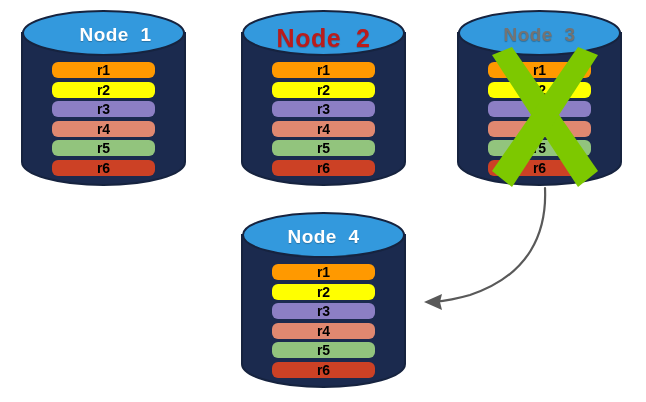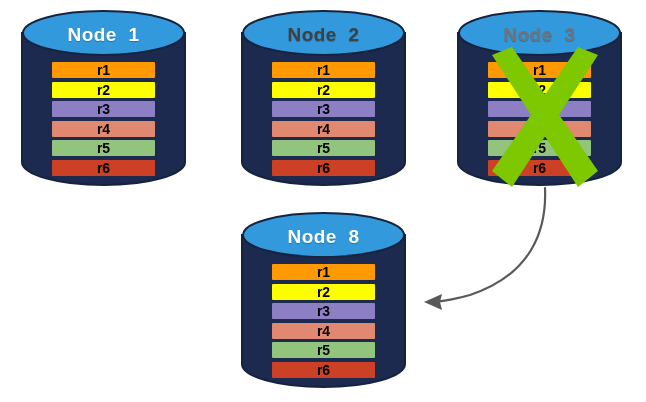--- a/index.html
+++ b/index.html
@@ -47,21 +47,21 @@
     pointer-events: none;
   }
   .rows {
     position: absolute;
     left: 0;
     top: 0;
     width: 100%;
   }
   .row-bar {
     position: absolute;
-    border-radius: 1px;
+    border-radius: 6px;
     box-sizing: border-box;
     color: #000000;
     font-weight: bold;
     font-family: "Liberation Sans", sans-serif;
     line-height: 1;
     display: flex;
     align-items: center;
     justify-content: center;
   }
 
@@ -79,41 +79,41 @@
     overflow: visible;
     pointer-events: none;
   }
 </style>
 </head>
 <body style="background: rgb(255, 255, 255);">
 
 <div id="canvas">
 
   <div id="nodes-layer">
-      <div class="node" style="left: 22px; top: 10px; width: 163px; height: 175px;">
+      <div class="node" style="left: 22px; top: 10px; width: 163px; height: 175px; padding-left: 24px;">
         <svg class="cyl-svg" width="163" height="175" viewBox="0 0 163 175">
           <path d="M 0 23 L 0 152 A 81.5 23 0 0 0 163 152 L 163 23 Z" fill="#1b2a4e" stroke="#16233f" stroke-width="2"></path>
           <ellipse cx="81.5" cy="23" rx="80.5" ry="22" fill="#3399dd" stroke="#16233f" stroke-width="2"></ellipse>
         </svg>
         <div class="node-title" style="top: 14px; font-size: 19px; color: rgb(255, 255, 255);">Node  1</div>
         <div class="rows">
           <div class="row-bar" style="left: 30px; width: 103px; top: 52px; height: 16px; background: rgb(255, 153, 0); color: rgb(0, 0, 0); font-size: 14px;">r1</div>
           <div class="row-bar" style="left: 30px; width: 103px; top: 71.5px; height: 16px; background: rgb(255, 255, 0); color: rgb(0, 0, 0); font-size: 14px;">r2</div>
           <div class="row-bar" style="left: 30px; width: 103px; top: 91px; height: 16px; background: rgb(140, 127, 196); color: rgb(0, 0, 0); font-size: 14px;">r3</div>
           <div class="row-bar" style="left: 30px; width: 103px; top: 110.5px; height: 16px; background: rgb(224, 136, 112); color: rgb(0, 0, 0); font-size: 14px;">r4</div>
           <div class="row-bar" style="left: 30px; width: 103px; top: 130px; height: 16px; background: rgb(146, 196, 125); color: rgb(0, 0, 0); font-size: 14px;">r5</div>
           <div class="row-bar" style="left: 30px; width: 103px; top: 149.5px; height: 16px; background: rgb(204, 65, 37); color: rgb(0, 0, 0); font-size: 14px;">r6</div>
         </div>
       </div>
       <div class="node" style="left: 242px; top: 10px; width: 163px; height: 175px;">
         <svg class="cyl-svg" width="163" height="175" viewBox="0 0 163 175">
           <path d="M 0 23 L 0 152 A 81.5 23 0 0 0 163 152 L 163 23 Z" fill="#1b2a4e" stroke="#16233f" stroke-width="2"></path>
           <ellipse cx="81.5" cy="23" rx="80.5" ry="22" fill="#3399dd" stroke="#16233f" stroke-width="2"></ellipse>
         </svg>
-        <div class="node-title" style="top: 14px; font-size: 19px; color: #404040;">Node  2</div>
+        <div class="node-title" style="top: 14px; font-size: 25px; color: #b91c1c;">Node  2</div>
         <div class="rows">
           <div class="row-bar" style="left: 30px; width: 103px; top: 52px; height: 16px; background: rgb(255, 153, 0); color: rgb(0, 0, 0); font-size: 14px;">r1</div>
           <div class="row-bar" style="left: 30px; width: 103px; top: 71.5px; height: 16px; background: rgb(255, 255, 0); color: rgb(0, 0, 0); font-size: 14px;">r2</div>
           <div class="row-bar" style="left: 30px; width: 103px; top: 91px; height: 16px; background: rgb(140, 127, 196); color: rgb(0, 0, 0); font-size: 14px;">r3</div>
           <div class="row-bar" style="left: 30px; width: 103px; top: 110.5px; height: 16px; background: rgb(224, 136, 112); color: rgb(0, 0, 0); font-size: 14px;">r4</div>
           <div class="row-bar" style="left: 30px; width: 103px; top: 130px; height: 16px; background: rgb(146, 196, 125); color: rgb(0, 0, 0); font-size: 14px;">r5</div>
           <div class="row-bar" style="left: 30px; width: 103px; top: 149.5px; height: 16px; background: rgb(204, 65, 37); color: rgb(0, 0, 0); font-size: 14px;">r6</div>
         </div>
       </div>
       <div class="node" style="left: 458px; top: 10px; width: 163px; height: 175px;">
@@ -129,21 +129,21 @@
           <div class="row-bar" style="left: 30px; width: 103px; top: 110.5px; height: 16px; background: rgb(224, 136, 112); color: rgb(0, 0, 0); font-size: 14px;">r4</div>
           <div class="row-bar" style="left: 30px; width: 103px; top: 130px; height: 16px; background: rgb(146, 196, 125); color: rgb(0, 0, 0); font-size: 14px;">r5</div>
           <div class="row-bar" style="left: 30px; width: 103px; top: 149.5px; height: 16px; background: rgb(204, 65, 37); color: rgb(0, 0, 0); font-size: 14px;">r6</div>
         </div>
       </div>
       <div class="node" style="left: 242px; top: 212px; width: 163px; height: 175px;">
         <svg class="cyl-svg" width="163" height="175" viewBox="0 0 163 175">
           <path d="M 0 23 L 0 152 A 81.5 23 0 0 0 163 152 L 163 23 Z" fill="#1b2a4e" stroke="#16233f" stroke-width="2"></path>
           <ellipse cx="81.5" cy="23" rx="80.5" ry="22" fill="#3399dd" stroke="#16233f" stroke-width="2"></ellipse>
         </svg>
-        <div class="node-title" style="top: 14px; font-size: 19px; color: rgb(255, 255, 255);">Node  8</div>
+        <div class="node-title" style="top: 14px; font-size: 19px; color: rgb(255, 255, 255);">Node  4</div>
         <div class="rows">
           <div class="row-bar" style="left: 30px; width: 103px; top: 52px; height: 16px; background: rgb(255, 153, 0); color: rgb(0, 0, 0); font-size: 14px;">r1</div>
           <div class="row-bar" style="left: 30px; width: 103px; top: 71.5px; height: 16px; background: rgb(255, 255, 0); color: rgb(0, 0, 0); font-size: 14px;">r2</div>
           <div class="row-bar" style="left: 30px; width: 103px; top: 91px; height: 16px; background: rgb(140, 127, 196); color: rgb(0, 0, 0); font-size: 14px;">r3</div>
           <div class="row-bar" style="left: 30px; width: 103px; top: 110.5px; height: 16px; background: rgb(224, 136, 112); color: rgb(0, 0, 0); font-size: 14px;">r4</div>
           <div class="row-bar" style="left: 30px; width: 103px; top: 130px; height: 16px; background: rgb(146, 196, 125); color: rgb(0, 0, 0); font-size: 14px;">r5</div>
           <div class="row-bar" style="left: 30px; width: 103px; top: 149.5px; height: 16px; background: rgb(204, 65, 37); color: rgb(0, 0, 0); font-size: 14px;">r6</div>
         </div>
       </div>
     </div>

